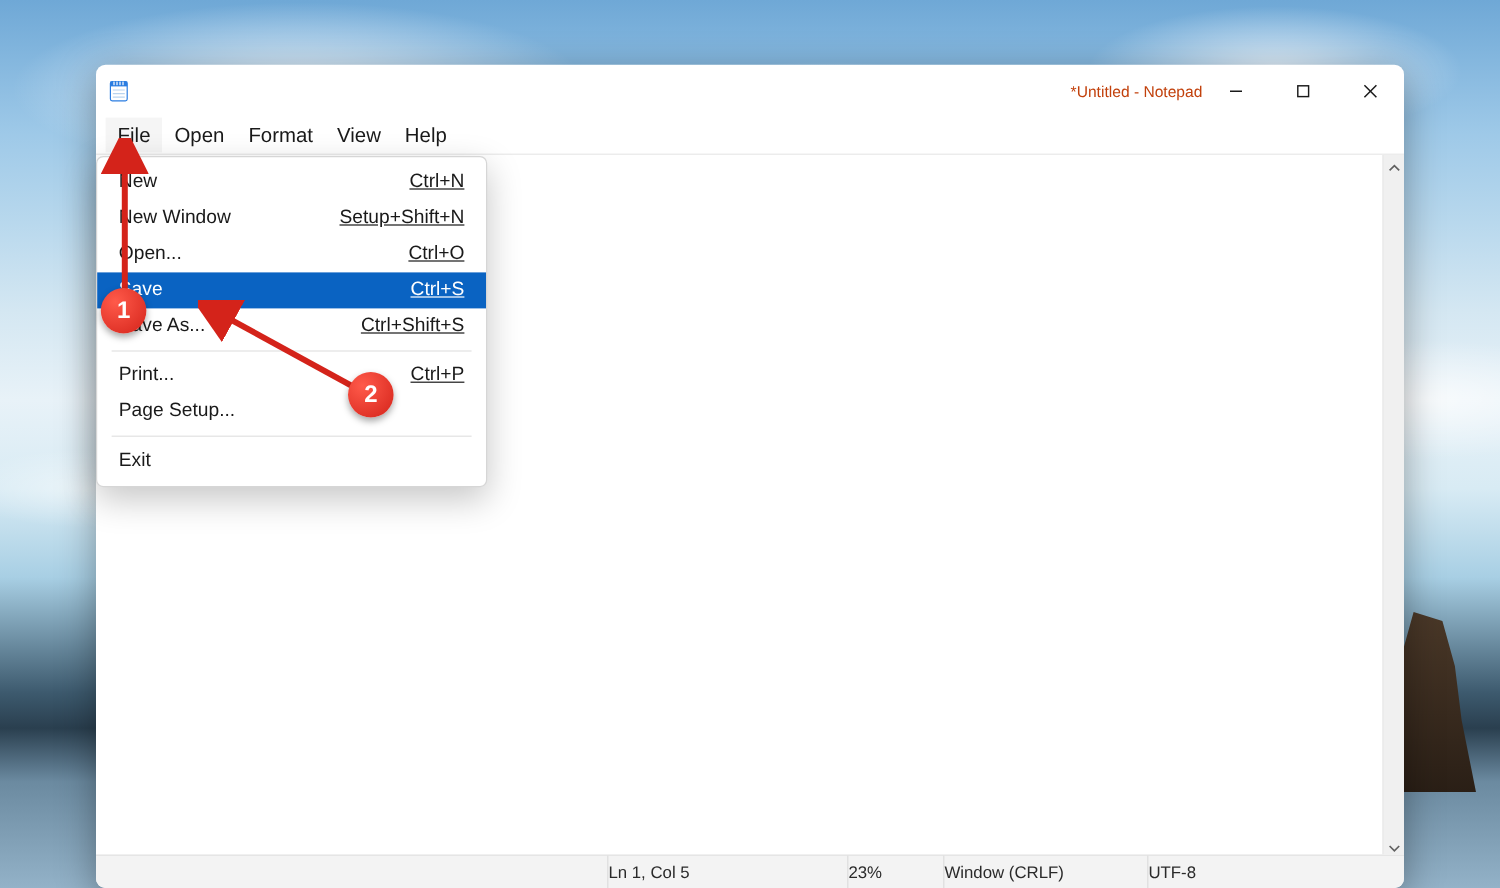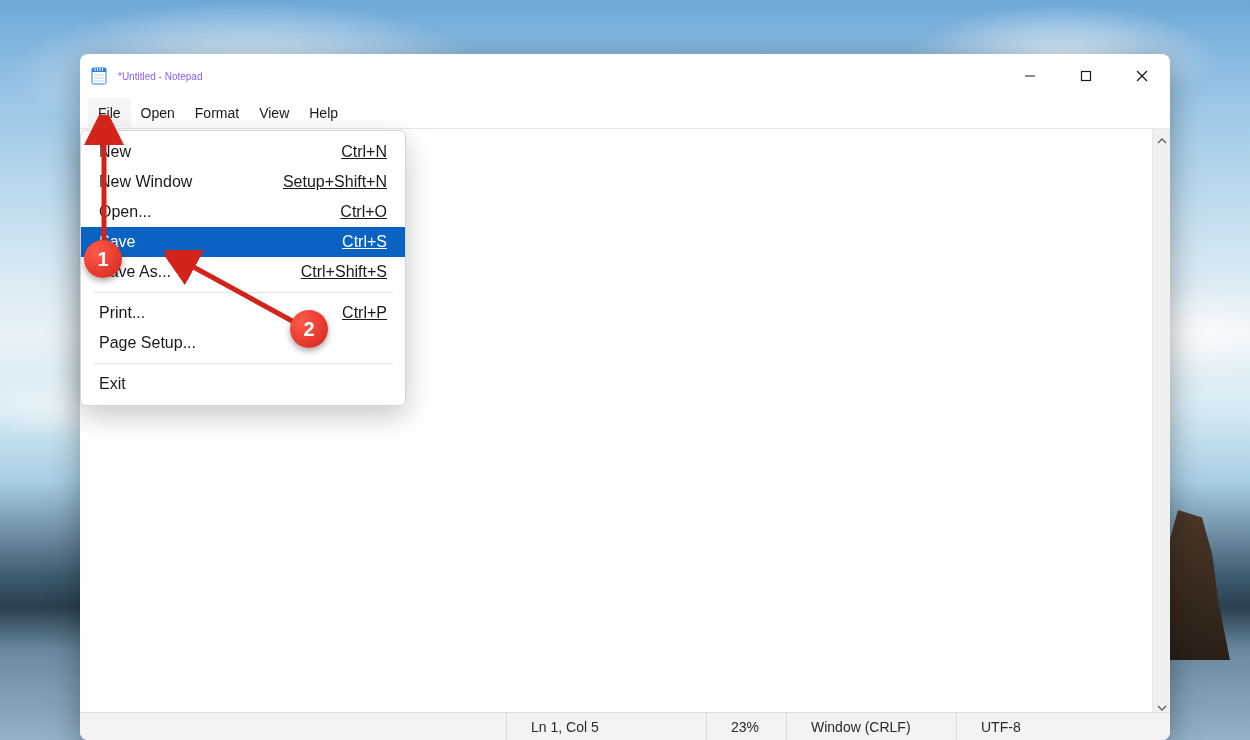--- a/index.html
+++ b/index.html
@@ -26,33 +26,33 @@
       clip-path: polygon(35% 0%, 65% 5%, 78% 30%, 85% 60%, 100% 100%, 0% 100%, 10% 55%, 22% 25%);
     }
     .window {
       position: absolute; left: 80px; top: 54px; width: 1090px; height: 686px;
       background: #ffffff; border-radius: 8px;
       box-shadow: 0 8px 32px rgba(0,0,0,0.35);
       display: flex; flex-direction: column; overflow: hidden;
     }
     .titlebar { height: 44px; display: flex; align-items: center; padding-left: 10px; }
     .app-icon { width: 18px; height: 18px; margin-right: 10px; display: flex; align-items: center; justify-content: center; }
-    .title-text { font-size: 10px; color: #8b5cf6; flex: 1; }
+    .title-text { font-size: 13px; color: #c2410c; flex: 1; text-align: right; }
     .win-controls { display: flex; height: 100%; }
     .win-btn { width: 56px; display: flex; align-items: center; justify-content: center; color: #1a1a1a; }
     .win-btn svg { display: block; }
     .menubar { height: 30px; display: flex; align-items: stretch; padding-left: 8px; border-bottom: 1px solid transparent; }
-    .menu-item { padding: 0 10px; font-size: 14px; color: #1a1a1a; display: flex; align-items: center; }
+    .menu-item { padding: 0 10px; font-size: 17px; color: #1a1a1a; display: flex; align-items: center; }
     .menu-item.active { background: #f5f5f5; }
     .content-area { flex: 1; position: relative; background: #ffffff; border-top: 1px solid #e8e8e8; }
     .text-area { position: absolute; inset: 0; right: 18px; padding: 3px 5px; font-family: Consolas, monospace; font-size: 15px; }
     .scrollbar { position: absolute; right: 0; top: 0; bottom: 0; width: 18px; background: #f0f0f0; display: flex; flex-direction: column; justify-content: space-between; align-items: center; padding: 3px 0; border-left: 1px solid #e8e8e8; }
     .scroll-arrow { width: 10px; height: 10px; color: #606060; }
     .statusbar { height: 28px; display: flex; border-top: 1px solid #dcdcdc; background: #f3f3f3; font-size: 14px; color: #2a2a2a; }
-    .status-cell { border-left: 1px solid #dcdcdc; padding: 0 24px; display: flex; align-items: center; }
+    .status-cell { border-left: 1px solid #dcdcdc; padding: 0 0; display: flex; align-items: center; }
     .status-cell.first { flex: 1; border-left: none; }
 
     .dropdown {
       position: absolute; left: 80px; top: 130px; width: 326px;
       background: #ffffff; border: 1px solid #d6d6d6; border-radius: 6px;
       box-shadow: 0 10px 28px rgba(0,0,0,0.22); padding: 6px 0;
       z-index: 20;
     }
     .dd-item { display: flex; justify-content: space-between; padding: 6px 18px; font-size: 16px; color: #1a1a1a; }
     .dd-item.sel { background: #0a63c2; color: #ffffff; }

